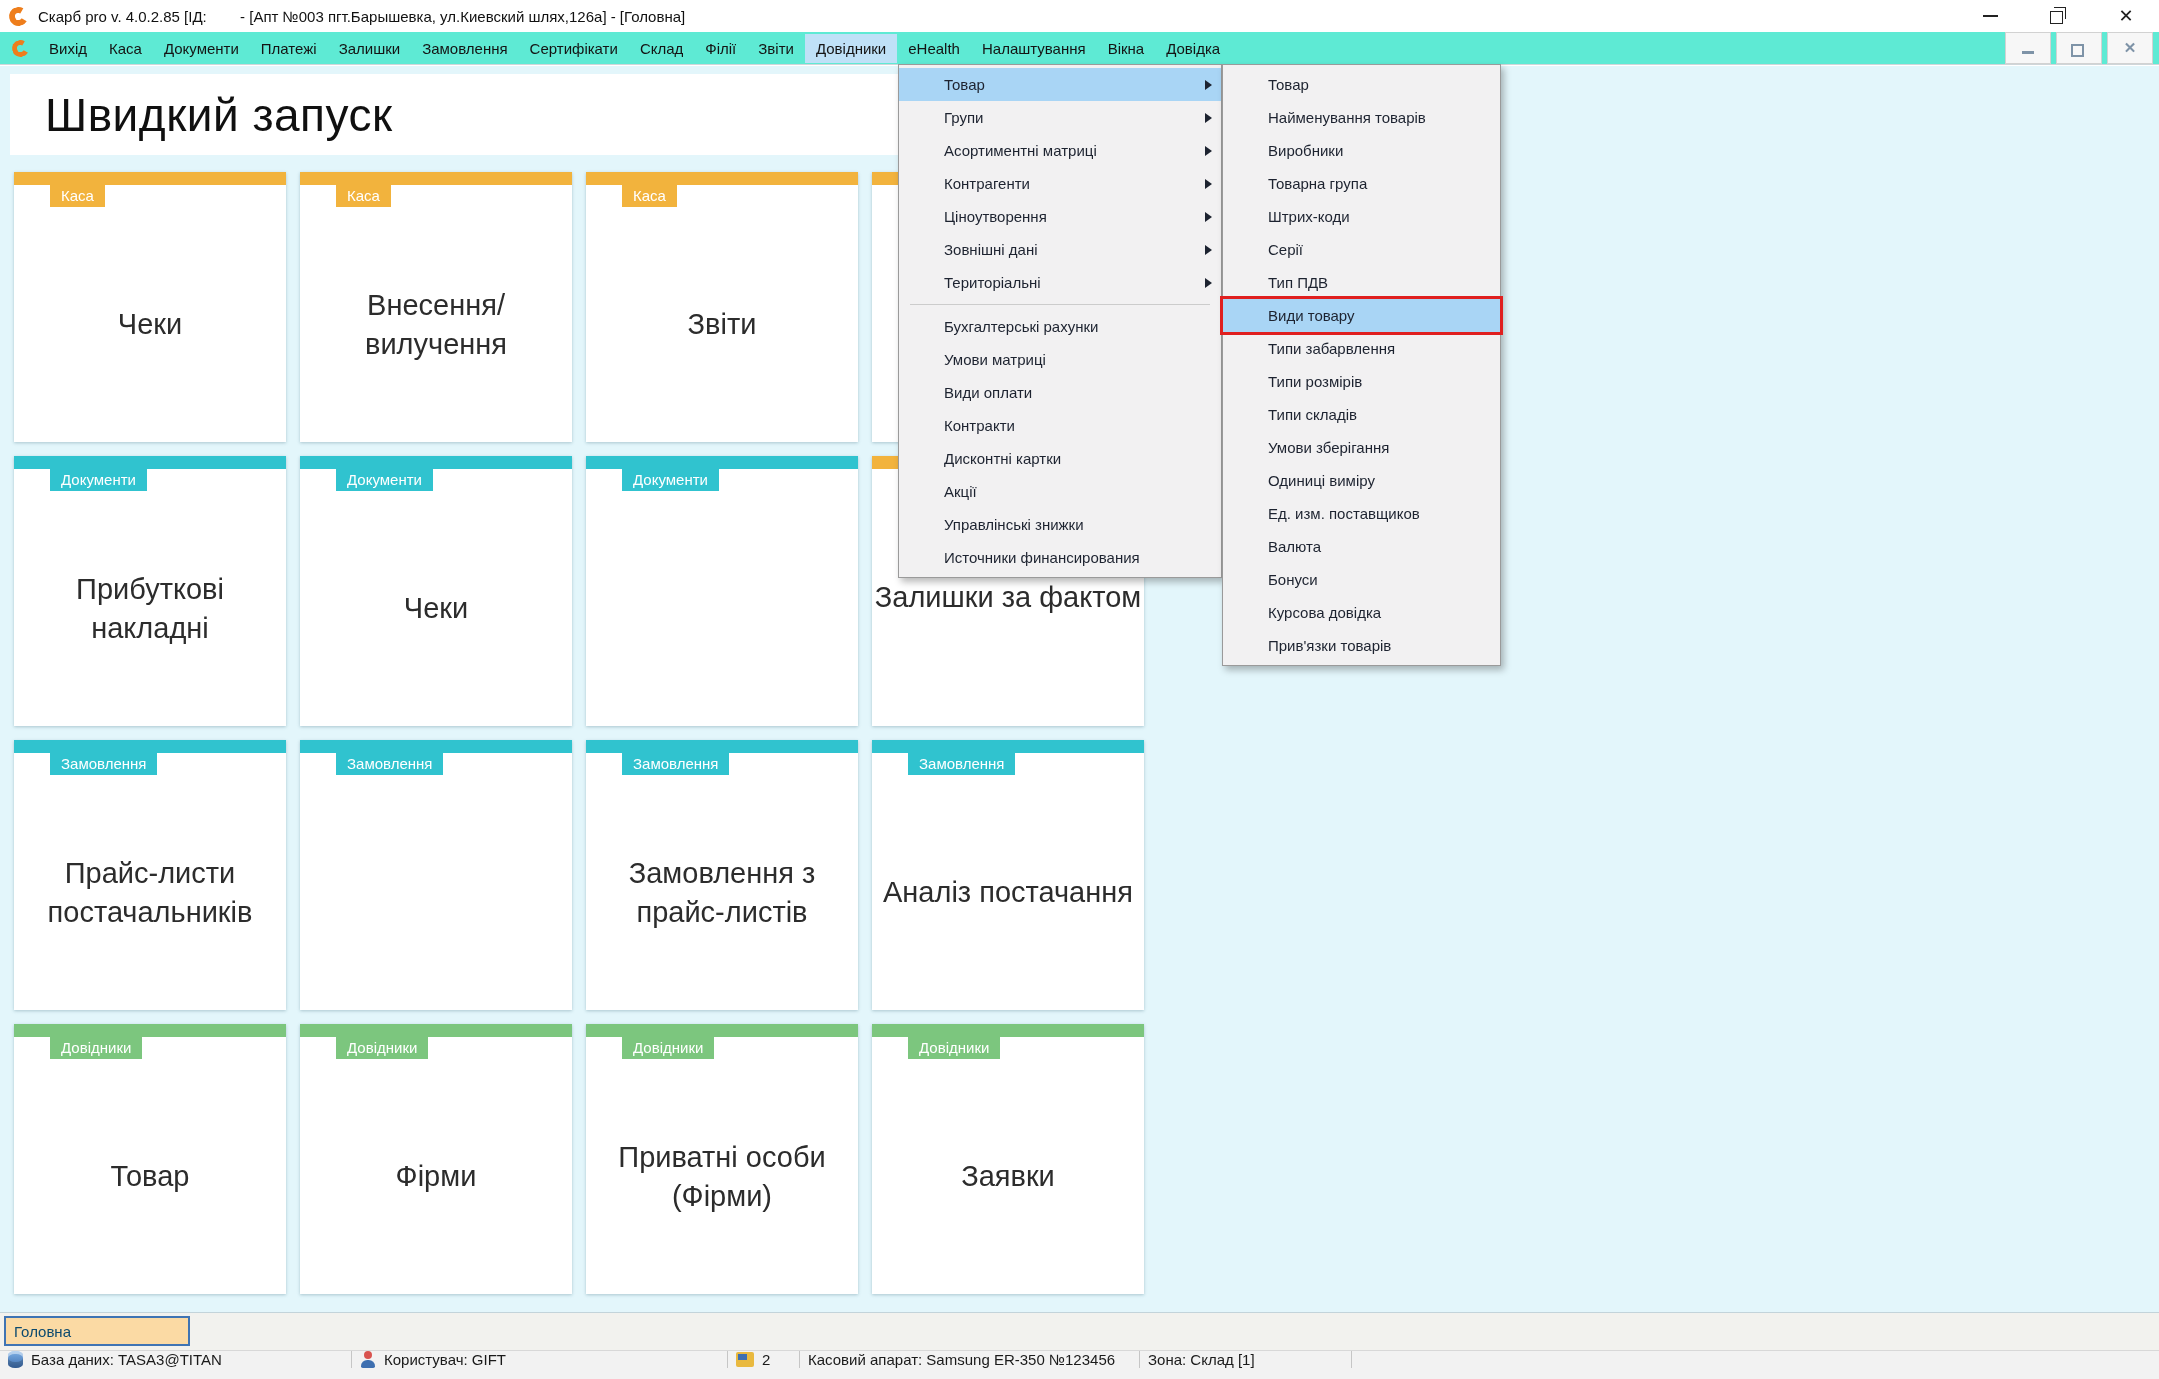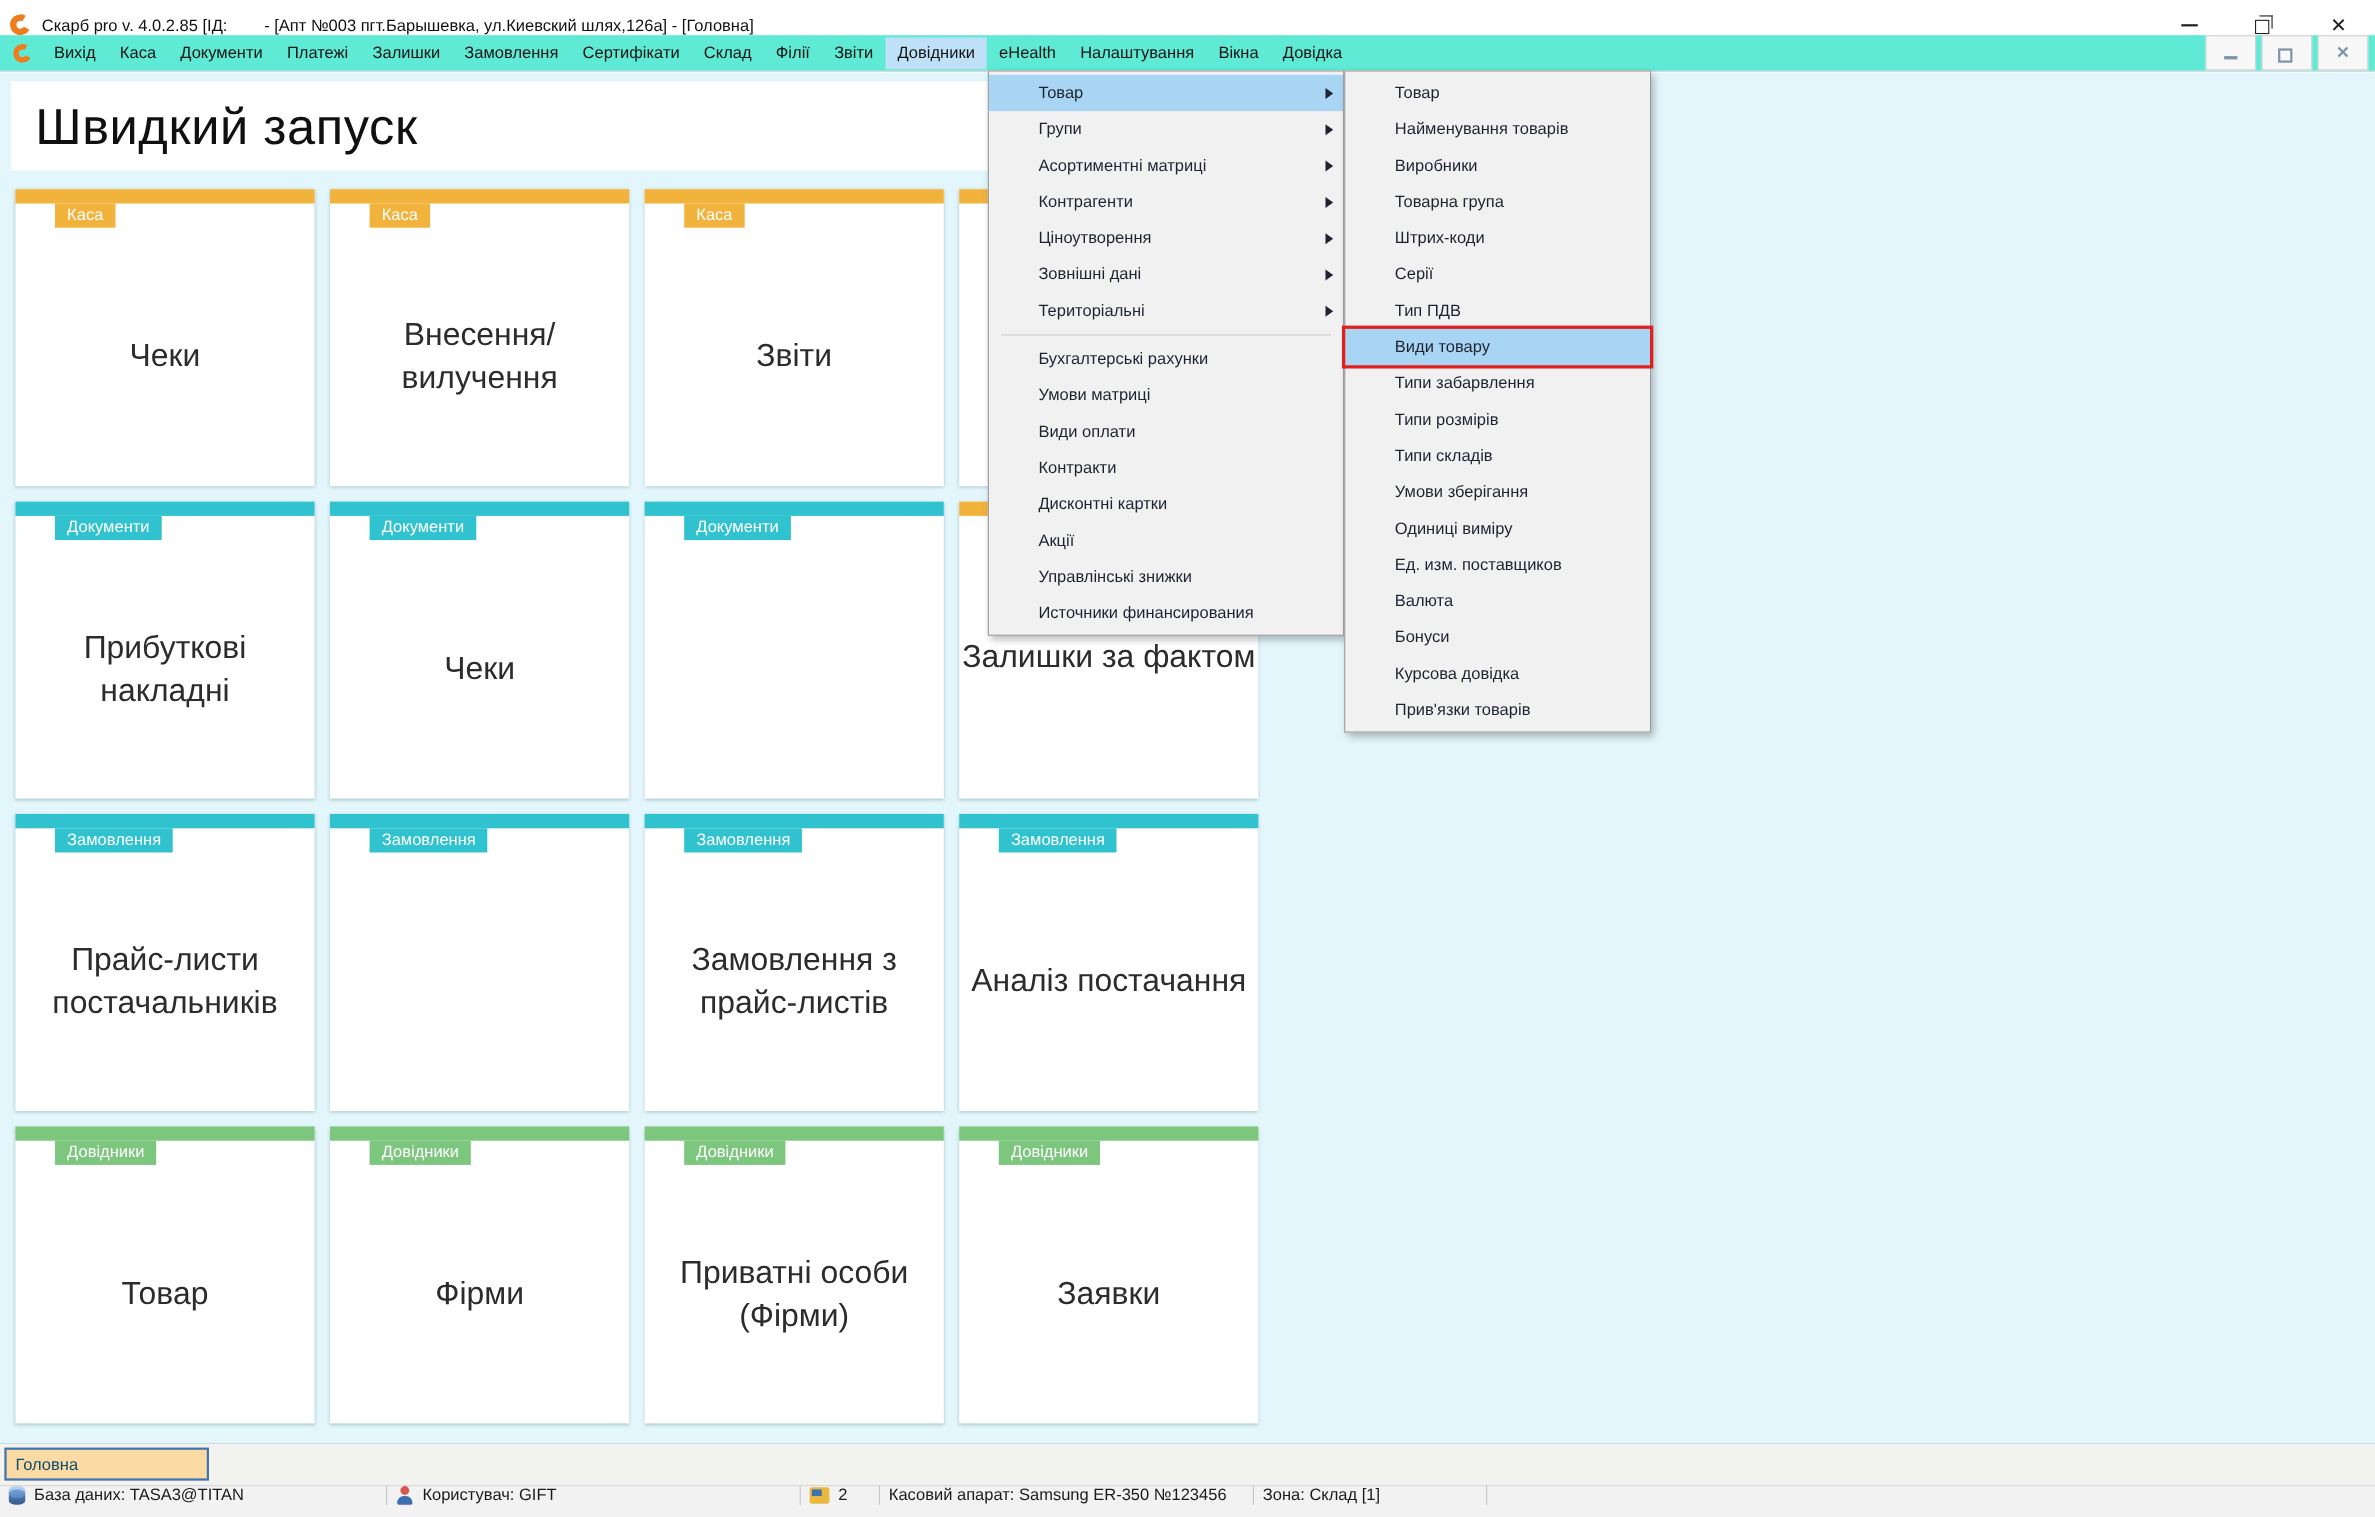--- a/index.html
+++ b/index.html
@@ -1,21 +1,21 @@
 <!DOCTYPE html>
 <html><head>
 <meta charset="utf-8">
 <style>
   html,body{margin:0;padding:0;background:#d8d8d8;font-family:"Liberation Sans",sans-serif;}
   #app{position:relative;width:2159px;height:1379px;background:#ffffff;overflow:hidden;
        font-family:"Liberation Sans",sans-serif;color:#1c1c1c;}
 
   
   .titlebar{position:absolute;left:0;top:0;width:100%;height:32px;background:#fff;
-            display:flex;align-items:flex-end;}
+            display:flex;align-items:center;}
   .app-icon{width:19px;height:19px;border-radius:50%;border:6px solid #EE7E1C;
             border-right-color:transparent;box-sizing:border-box;margin:0 10px 0 9px;
             transform:rotate(-15deg);flex:0 0 auto;}
   .app-icon.small{width:17px;height:17px;border-width:5px;margin:0 9px 0 12px;}
   .title-text{font-size:15px;color:#111;white-space:pre;}
   .win-controls{margin-left:auto;display:flex;align-items:center;gap:50px;padding-right:24px;}
   .wc{width:18px;height:18px;display:flex;align-items:center;justify-content:center;
       color:#222;cursor:default;}
   .wc-min i{display:block;width:15px;height:2px;background:#222;}
   .wc-restore i{display:block;width:11px;height:11px;border:1.5px solid #222;position:relative;
@@ -38,21 +38,21 @@
                 margin-left:-4px;margin-top:4px;background:#f7f7f7;}
   .mdi-btn .rsq::before{content:"";position:absolute;left:3px;top:-6px;width:9px;height:9px;
                 border:2px solid #7E93A7;background:transparent;z-index:-1;}
   .mdi-btn.close-b{font-weight:bold;font-size:15px;}
 
   
   .content{position:absolute;left:0;top:66px;width:100%;height:1247px;background:#E3F6FB;
            border-bottom:1px solid #c3d4da;box-sizing:border-box;}
   .quick-head{position:absolute;left:10px;top:8px;width:1134px;height:81px;background:#fff;
               display:flex;align-items:center;}
-  .quick-head span{font-size:46px;font-weight:300;color:#101010;padding-left:22px;letter-spacing:.5px;}
+  .quick-head span{font-size:46px;font-weight:300;color:#101010;padding-left:35px;letter-spacing:.5px;}
 
   .grid{position:absolute;left:14px;top:106px;display:grid;
         grid-template-columns:repeat(4,272px);grid-auto-rows:270px;gap:14px;}
   .tile{background:#fff;display:flex;flex-direction:column;
         box-shadow:0 1px 3px rgba(100,140,155,.45);}
   .strip{height:13px;flex:0 0 auto;}
   .tag{align-self:flex-start;margin-left:36px;padding:2px 11px 3px;color:#fff;font-size:15px;
        flex:0 0 auto;}
   .tag:empty{display:none;}
   .tbody{flex:1;display:flex;align-items:center;justify-content:center;text-align:center;

